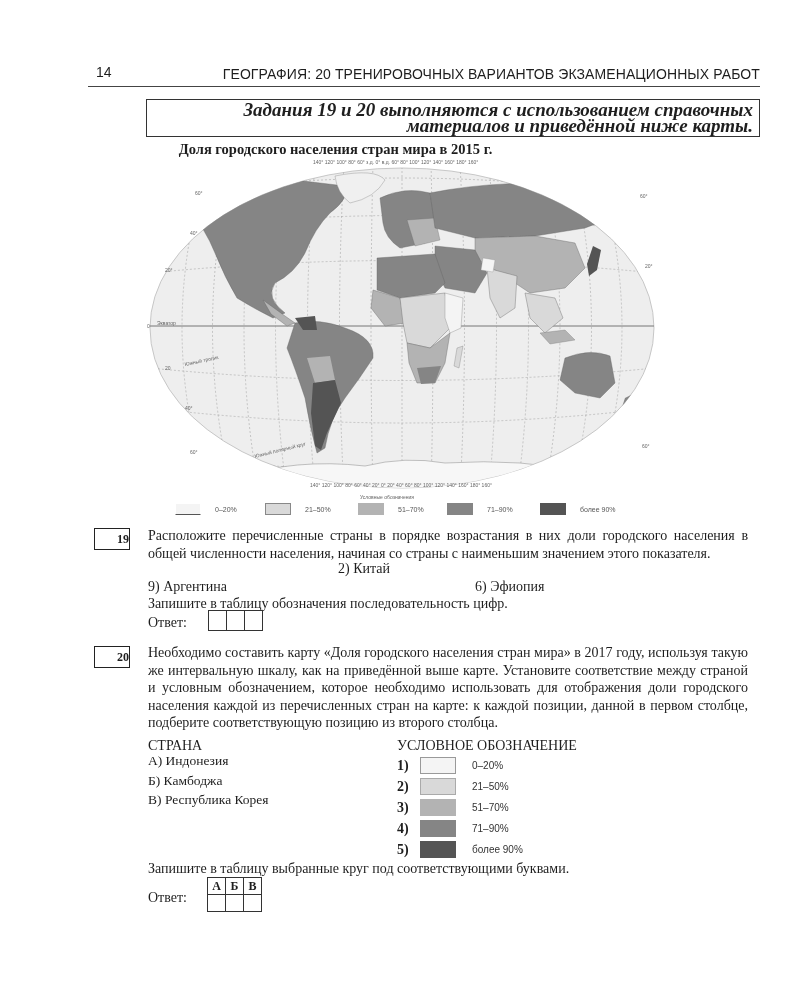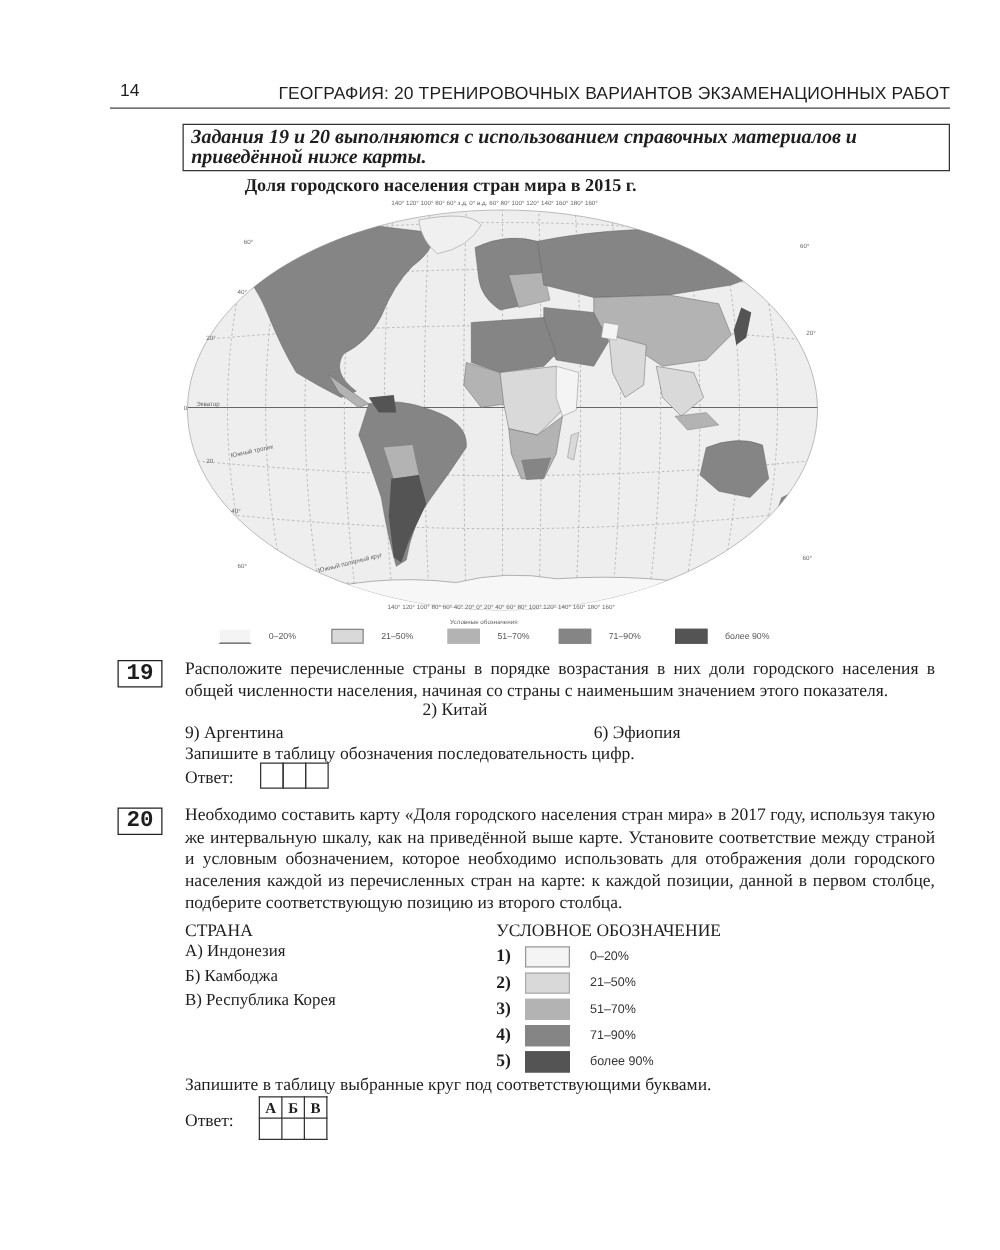--- a/index.html
+++ b/index.html
@@ -6,35 +6,35 @@
   body { width: 800px; height: 1000px; position: relative; overflow: hidden;
          font-family: "Liberation Serif", "DejaVu Serif", serif; color: #1e1e1e; }
 
   .running-head { position: absolute; left: 88px; top: 64px; width: 672px; height: 22px;
                   border-bottom: 1.5px solid #444; }
   .page-num { position: absolute; left: 8px; top: 0; font-family: "Liberation Sans", sans-serif; font-size: 14px; }
   .book-title { position: absolute; right: 0; top: 2px; font-family: "Liberation Sans", sans-serif;
                 font-size: 14px; letter-spacing: 0.1px; }
 
   .instr-box { position: absolute; left: 146px; top: 99px; width: 600px; padding: 2px 6px;
-               border: 1.3px solid #333; font-style: italic; font-weight: bold; font-size: 16px; line-height: 16px; }
+               border: 1.3px solid #333; font-style: italic; font-weight: bold; font-size: 19px; line-height: 16px; text-align: right; }
 
   .map-title { position: absolute; left: 0; width: 671px; top: 141px; text-align: center;
-               font-weight: bold; font-size: 14.5px; padding-left: 17px; }
+               font-weight: bold; font-size: 14.5px; }
 
   .map-wrap { position: absolute; left: 145px; top: 158px; width: 515px; height: 345px; }
   .map-wrap svg { width: 100%; height: 100%; display: block; }
 
   .legend-row { position: absolute; left: 175px; top: 502px; width: 480px; height: 14px; }
   .legend-item { position: absolute; top: 0; height: 14px; display: flex; align-items: center; }
   .legend-sw { width: 24px; height: 10px; border: 1px solid #999; }
   .legend-lbl { margin-left: 14px; font-family: "Liberation Sans", sans-serif; font-size: 7px; color: #555; }
 
   .task-num { position: absolute; width: 34px; height: 20px; border: 1.5px solid #222;
-              font-weight: bold; font-size: 18px; text-align: center; line-height: 20px; font-family: Liberation Mono, monospace; }
+              font-weight: bold; font-size: 12px; text-align: right; line-height: 20px; }
   .task-text { position: absolute; left: 148px; width: 600px; font-size: 14px; line-height: 17.5px; text-align: justify; }
   .plain { position: absolute; font-size: 14px; line-height: 17px; white-space: nowrap; }
 
   .ans-cells { position: absolute; display: flex; }
   .ans-cell { width: 17px; height: 19px; border: 1px solid #333; margin-left: -1px; }
 
   .opt { position: absolute; left: 148px; font-size: 13.5px; }
 
   .leg2-row { position: absolute; left: 397px; height: 19px; display: flex; align-items: center; }
   .leg2-num { width: 20px; font-weight: bold; font-size: 14px; }

